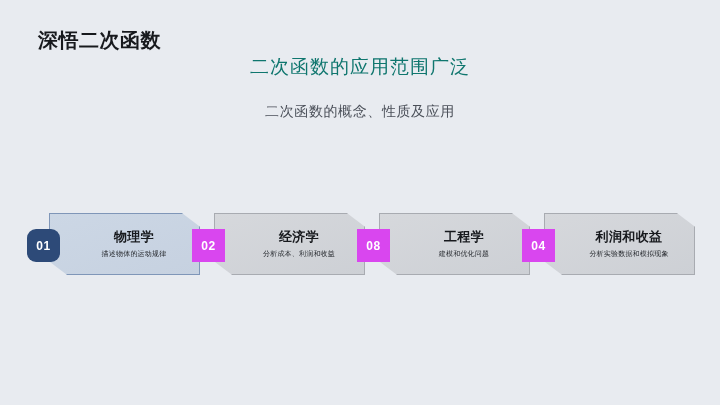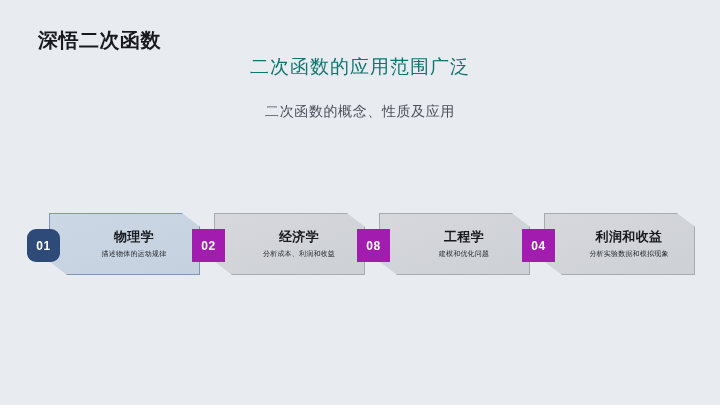--- a/index.html
+++ b/index.html
@@ -102,21 +102,21 @@
     display: flex;
     align-items: center;
     justify-content: center;
     font-size: 12px;
     font-weight: bold;
     color: #ffffff;
     letter-spacing: 0.5px;
     z-index: 3;
   }
   .card-badge.accent { background: #2d4a78; border-radius: 9px; }
-  .card-badge.neutral { background: #a21caf; }
+  .card-badge.neutral { background: #d946ef; }
 
   
   .card-text {
     position: absolute;
     left: 26px;
     top: 0;
     width: 118px;
     height: 62px;
     display: flex;
     flex-direction: column;

